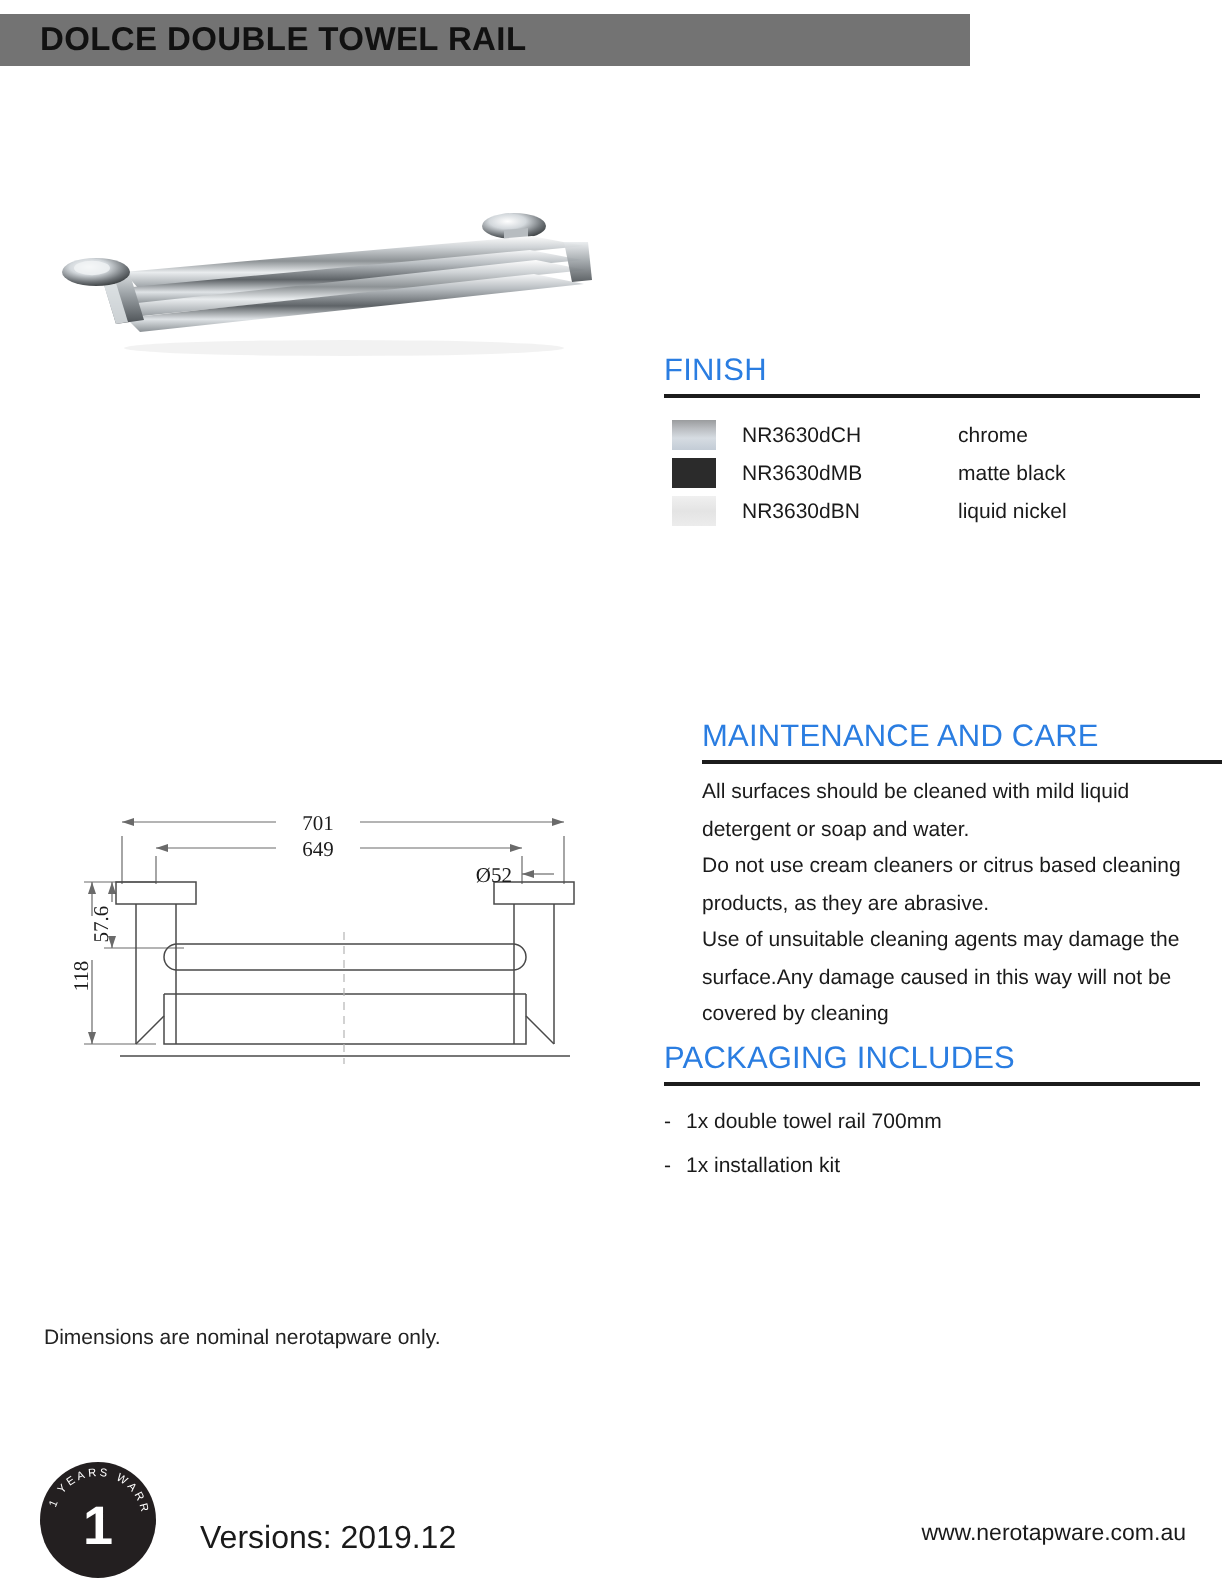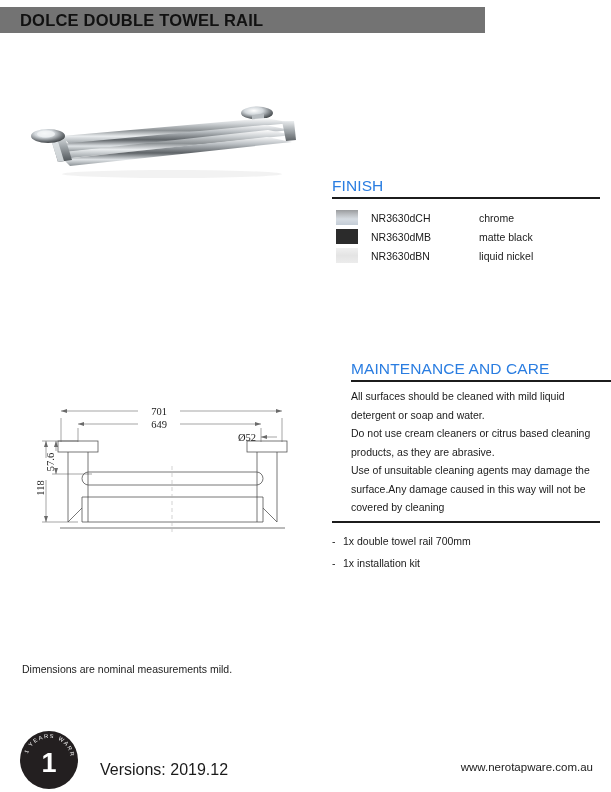--- a/index.html
+++ b/index.html
@@ -294,34 +294,35 @@
       <p>detergent or soap and water.</p>
       <p>Do not use cream cleaners or citrus based cleaning</p>
       <p>products, as they are abrasive.</p>
       <p>Use of unsuitable cleaning agents may damage the</p>
       <p>surface.Any damage caused in this way will not be</p>
       <p>covered by cleaning</p>
     </div>
   </div>
 
   <div class="rcol" style="top:521px;">
+    <div class="sec-head">PACKAGING INCLUDES</div>
     <hr class="sec-rule">
     <div class="pack-list">
       <div class="pack-item">
         <span class="pack-dash">-</span>
         <span>1x double towel rail 700mm</span>
       </div>
       <div class="pack-item">
         <span class="pack-dash">-</span>
         <span>1x installation kit</span>
       </div>
     </div>
   </div>
 
-  <div class="nominal-note">Dimensions are nominal measurements mild.</div>
+  <div class="nominal-note">Dimensions are nominal nerotapware only.</div>
 
   <div class="warranty-badge">
     <svg width="62" height="62" viewBox="0 0 62 62">
       <defs>
         <path id="ringpath" d="M 31,31 m -22,0 a 22,22 0 1,1 44,0" fill="none"></path>
       </defs>
       <circle cx="31" cy="31" r="29" fill="#231f20"></circle>
       <text font-family="Liberation Sans, sans-serif" font-size="5.6" fill="#ffffff" letter-spacing="1.5">
         <textPath href="#ringpath" startOffset="9%">1 YEARS WARRANTY</textPath>
       </text>

